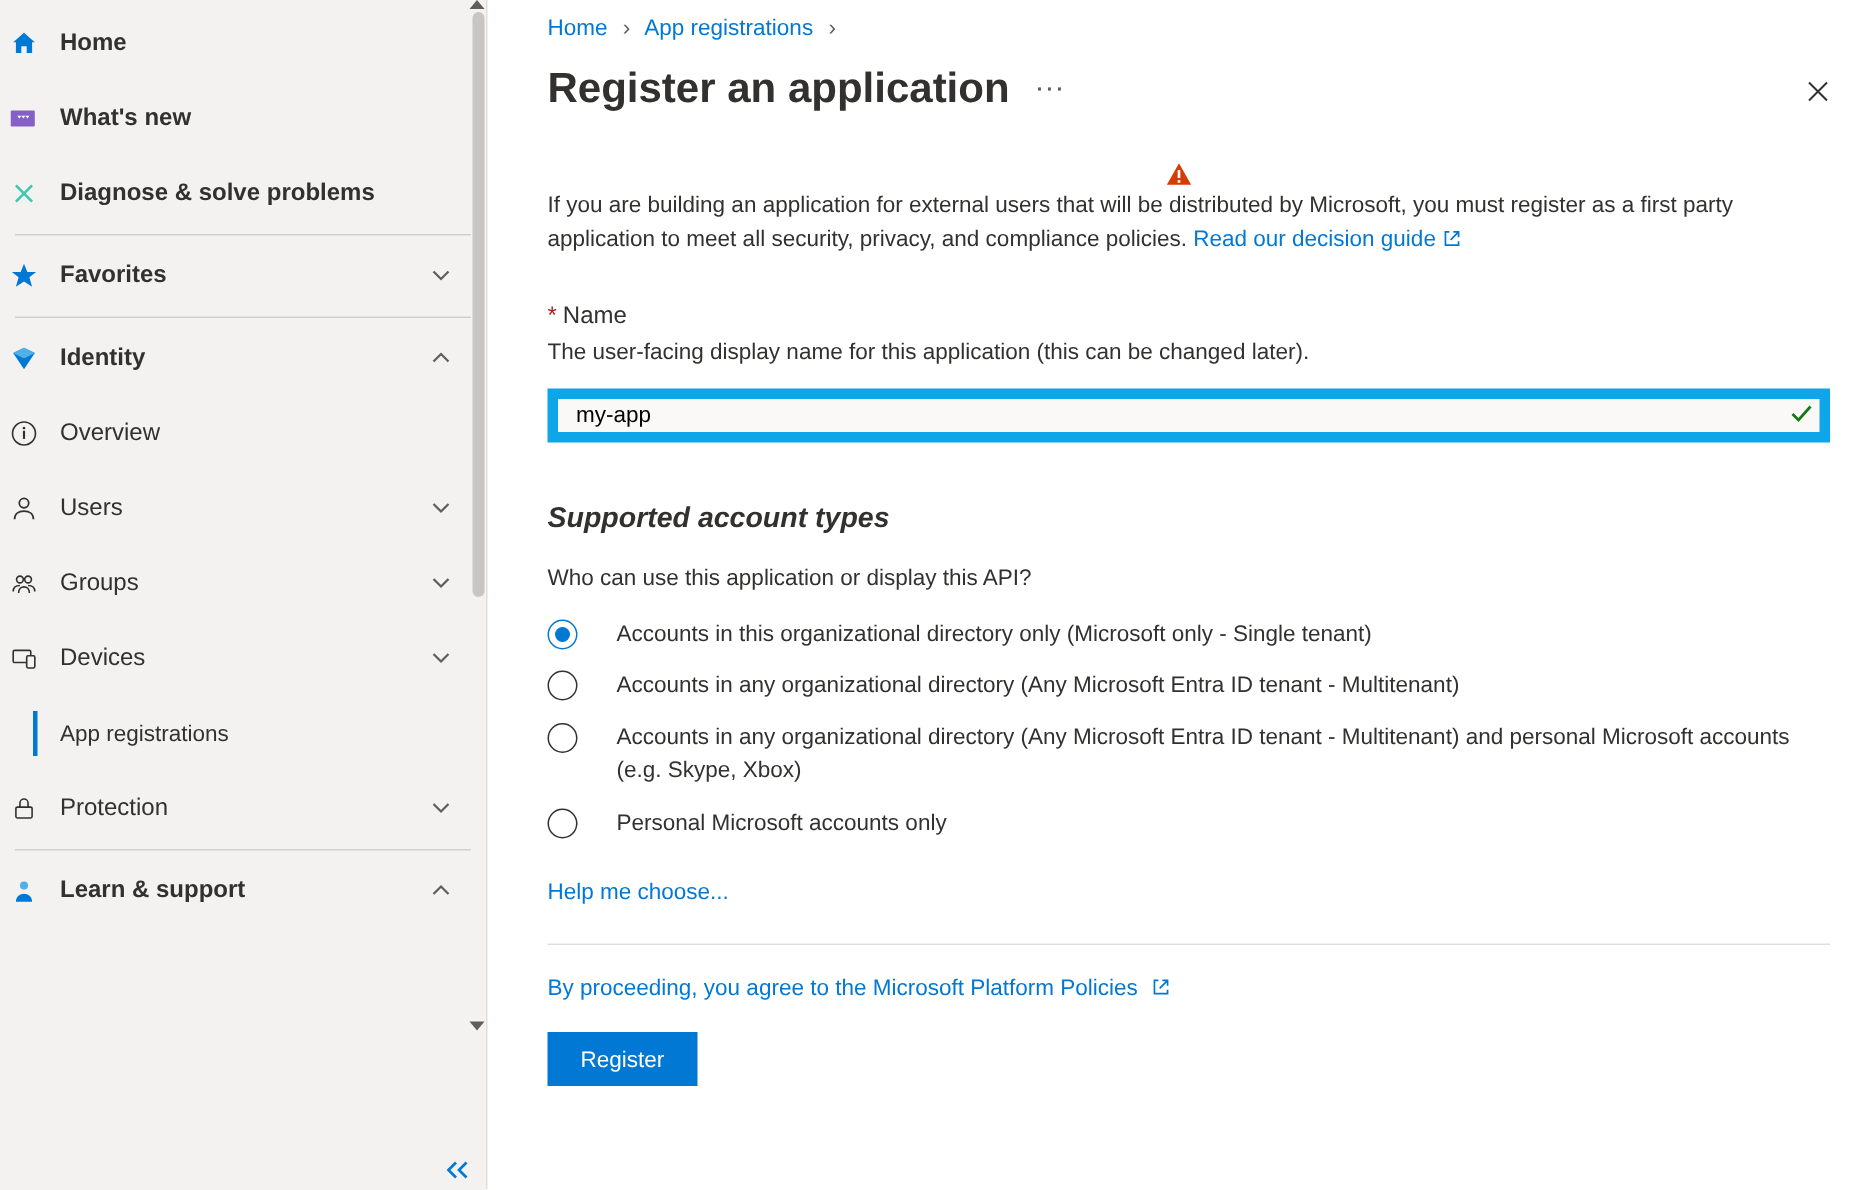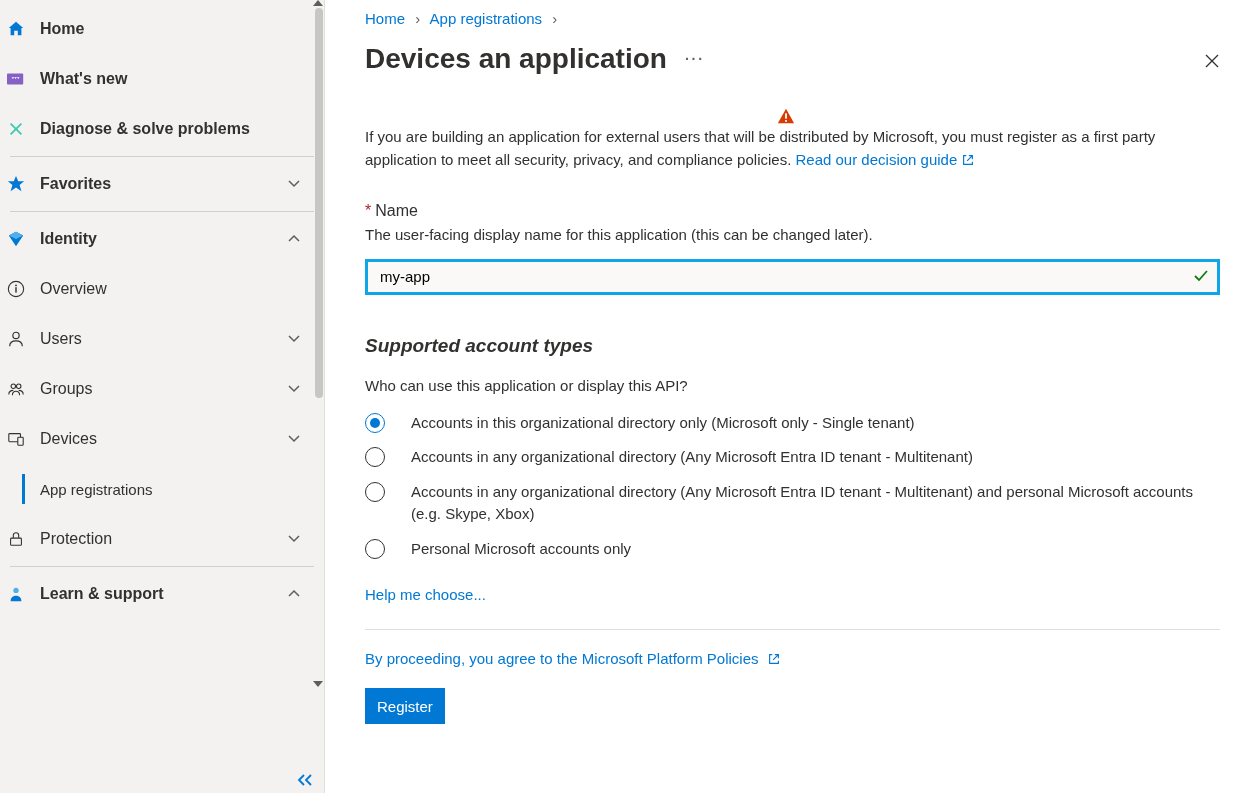--- a/index.html
+++ b/index.html
@@ -41,35 +41,35 @@
 
   .warning-box { display:flex; align-items:center; font-size:15px; line-height:1.55; margin-bottom:30px;flex-direction:column;}
   .warning-box .wicon { color:#d83b01; margin-right:14px; margin-top:2px;}
   .warning-box a { color:#0078d4; text-decoration:none; }
   .ext-icon { display:inline-block; vertical-align:-2px; margin-left:4px; }
 
   .field-label { font-size:16px; margin-bottom:6px;}
   .required-star { color:#a4262c; margin-right:4px;}
   .field-desc { font-size:15px; color:#323130; margin-bottom:16px;}
   .text-input-wrap { position:relative; margin-bottom:40px;}
-  .text-input { width:100%; border:3px solid #0ea5e9; height:36px; padding:0 36px 0 12px; font-size:15px; outline:none; background:#faf9f8;}
+  .text-input { width:100%; border:7px solid #0ea5e9; height:36px; padding:0 36px 0 12px; font-size:15px; outline:none; background:#faf9f8;}
   .check-icon { position:absolute; right:10px; top:8px; color:#107c10;}
 
   h2.section-title { font-size:19px; font-weight:600; margin:0 0 20px 0;font-style:italic;}
   .radio-question { font-size:15px; margin-bottom:18px;}
   .radio-row { display:flex; align-items:flex-start; margin-bottom:12px; cursor:pointer;gap:12px;}
   .radio-outer { width:20px; height:20px; border:1px solid #323130; border-radius:50%; margin-right:14px; flex-shrink:0; display:flex; align-items:center; justify-content:center; margin-top:1px;}
   .radio-row.selected .radio-outer { border-color:#0078d4;}
   .radio-inner { width:10px; height:10px; border-radius:50%; background:#0078d4;}
   .radio-label { font-size:15px; line-height:1.5;}
   .help-link { color:#0078d4; font-size:15px; text-decoration:none; display:inline-block; margin-top:14px; margin-bottom:26px;}
 
   .footer-sep { height:1px; background:#e1dfdd; margin:0 0 20px 0;}
   .policy-link { color:#0078d4; font-size:15px; text-decoration:none;}
-  .register-btn { background:#0078d4; color:#fff; border:none; height:36px; padding:0 12px; font-size:15px; margin-top:20px; cursor:pointer;}
+  .register-btn { background:#0078d4; color:#fff; border:none; height:36px; padding:0 22px; font-size:15px; margin-top:20px; cursor:pointer;}
 </style>
 </head>
 <body>
 
 <div class="root">
 
   <div class="sidebar">
     <div class="sidebar-scroll">
 
       <div class="nav-item bold">
@@ -244,21 +244,21 @@
   <div class="main">
     <div class="breadcrumb">
       <a>Home</a>
       <span class="sep">›</span>
       <a>App registrations</a>
       <span class="sep">›</span>
     </div>
 
     <div class="header-row">
       <h1 class="page-title">
-        <span>Devices an application</span>
+        <span>Register an application</span>
         <span class="ellipsis">···</span>
       </h1>
       <span class="close-x">
         <svg width="16" height="16" viewBox="0 0 16 16">
             <path stroke="#323130" stroke-width="1.3" d="M2 2l12 12M14 2L2 14"></path>
           </svg>
       </span>
     </div>
 
     <div class="warning-box">

